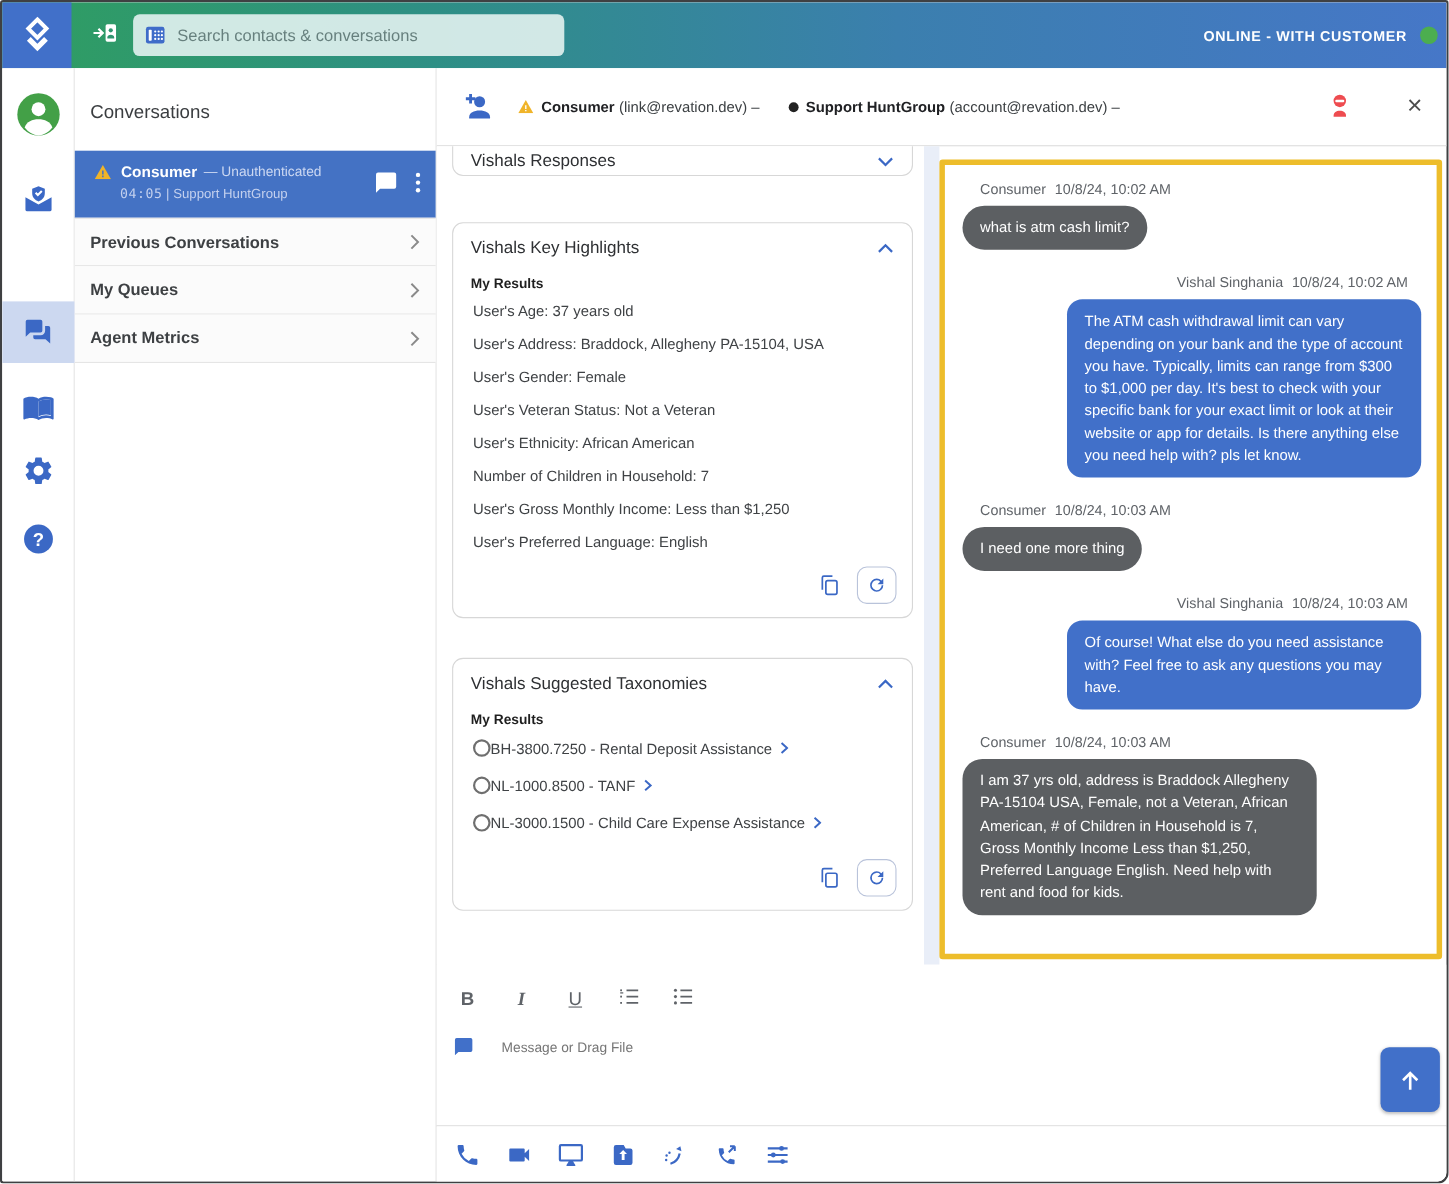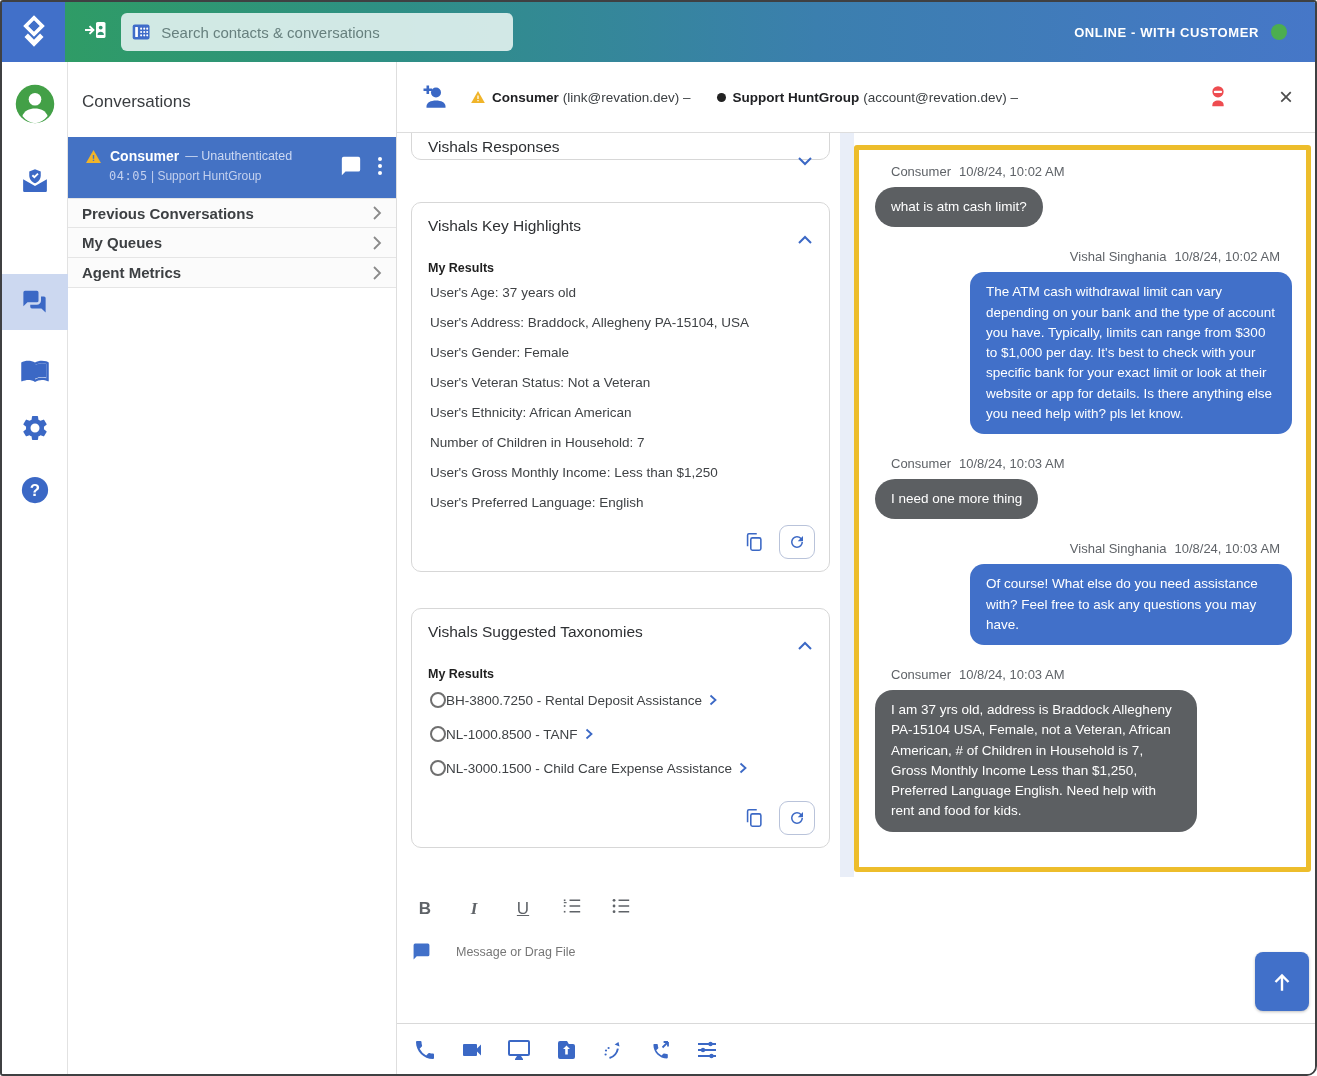--- a/index.html
+++ b/index.html
@@ -8,21 +8,21 @@
 
   
   .topbar { position:absolute; left:0; top:0; width:100%; height:60px;
     background:linear-gradient(90deg,#2f9e60 0%, #2e8f85 30%, #3b7fae 62%, #4677c8 100%); display:flex; align-items:center; }
   .logo-box { width:63px; height:60px; background:#4170c9; display:flex; align-items:center; justify-content:center; flex:0 0 auto; }
   .tb-icon { margin-left:18px; flex:0 0 auto; }
   .searchbox { margin-left:12px; width:392px; height:38px; background:rgba(224,240,238,.92); border-radius:6px;
     display:flex; align-items:center; padding:0 10px; }
   .searchbox input { border:none; outline:none; background:transparent; font-size:15px; color:#2f4a4a; width:100%; margin-left:10px; font-family:"Liberation Sans", sans-serif; }
   .searchbox input::placeholder { color:#67807e; }
-  .tb-status { margin-left:auto; display:flex; align-items:center; padding-right:28px; }
+  .tb-status { margin-left:auto; display:flex; align-items:center; padding-right:8px; }
   .tb-status-text { color:#fff; font-size:13px; font-weight:bold; letter-spacing:.6px; }
   .tb-status-dot { width:16px; height:16px; border-radius:50%; background:#4cae4f; margin-left:12px; }
 
   
   .rail { position:absolute; left:0; top:60px; width:66px; bottom:0; background:#fff; border-right:1px solid #e2e2e2; }
   .rail-item { position:absolute; left:0; width:66px; height:56px; display:flex; align-items:center; justify-content:center; }
   .rail-item.active { background:#ccd8f0; }
 
   
   .convpanel { position:absolute; left:66px; top:60px; width:329px; bottom:0; background:#fff; border-right:1px solid #dedede; }
@@ -30,40 +30,40 @@
   .conv-active { position:absolute; left:0; top:75px; width:100%; height:61px; background:#4472c4; color:#fff; padding:11px 10px 0 18px; }
   .conv-active .line1 { display:flex; align-items:center; font-size:14px; }
   .conv-active .name { font-weight:bold; margin-left:9px; }
   .conv-active .status { color:#ccd8f2; margin-left:6px; font-size:12.5px; }
   .conv-active .line2 { margin-left:23px; margin-top:5px; font-size:12px; color:#c3d0ee; }
   .conv-active .timer { font-family:"DejaVu Sans Mono", monospace; letter-spacing:.5px; }
   .conv-active .acticons { position:absolute; right:14px; top:18px; display:flex; align-items:center; gap:16px; }
   .dots3 { display:inline-flex; flex-direction:column; gap:3px; }
   .dots3 i { width:4px; height:4px; border-radius:50%; background:#fff; }
   .conv-rows { position:absolute; top:136px; left:0; width:100%; }
-  .conv-row { height:30px; background:#fbfbfb; border-bottom:1px solid #e5e5e5; display:flex; align-items:center; padding:0 14px; }
+  .conv-row { height:44px; background:#fbfbfb; border-bottom:1px solid #e5e5e5; display:flex; align-items:center; padding:0 14px; }
   .conv-row:first-child { border-top:1px solid #e5e5e5; }
   .conv-row .lbl { font-size:15px; font-weight:bold; color:#3d4043; }
   .conv-row svg { margin-left:auto; }
 
   
   .main-header { position:absolute; left:395px; top:60px; right:0; height:71px; background:#fff; border-bottom:1px solid #ddd;
     display:flex; align-items:center; padding-left:22px; }
   .participants { display:flex; align-items:center; margin-left:22px; font-size:13.5px; color:#3c4043; }
   .participants .pname { font-weight:bold; color:#202124; margin:0 4px 0 7px; }
   .participants .pdetail { color:#3c4043; }
   .participants .seg2 { margin-left:26px; display:flex; align-items:center; }
   .blackdot { width:9px; height:9px; border-radius:50%; background:#222; }
   .mh-right { margin-left:auto; display:flex; align-items:center; gap:48px; padding-right:22px; }
   .close-x { font-size:24px; color:#4d4d4d; line-height:1; }
 
   
   .cards-col { position:absolute; left:395px; top:131px; width:443px; height:744px; background:#fff; overflow:hidden; }
   .card { background:#fff; border:1px solid #d7d7d7; border-radius:10px; margin:0 10px 0 14px; position:relative; }
-  .card-head { display:flex; align-items:flex-start; padding:14px 16px 12px 16px;flex-direction:column; }
+  .card-head { display:flex; align-items:center; padding:14px 16px 12px 16px; }
   .card-title { font-size:15.5px; color:#2e3033; font-weight:500; }
   .card-head svg { margin-left:auto; }
   .card-sub { font-size:12.5px; font-weight:bold; color:#1f1f1f; padding:4px 16px 2px 16px; }
   .kh-item { font-size:13.5px; color:#3f4245; padding:8px 16px 7px 18px; }
   .card-actions { display:flex; justify-content:flex-end; align-items:center; gap:14px; padding:8px 14px 12px 14px; }
   .refresh-btn { width:36px; height:34px; border:1px solid #b9c3da; border-radius:9px; display:flex; align-items:center; justify-content:center; background:#fff; }
   .tax-row { display:flex; align-items:center; padding:9px 16px 9px 18px; }
   .radio { width:16px; height:16px; border:2px solid #6f6f6f; border-radius:50%; background:#fff; flex:0 0 auto; }
   .tax-lbl { font-size:13.5px; color:#3f4245; margin-left:0; }
   .tax-row svg { margin-left:7px; }

